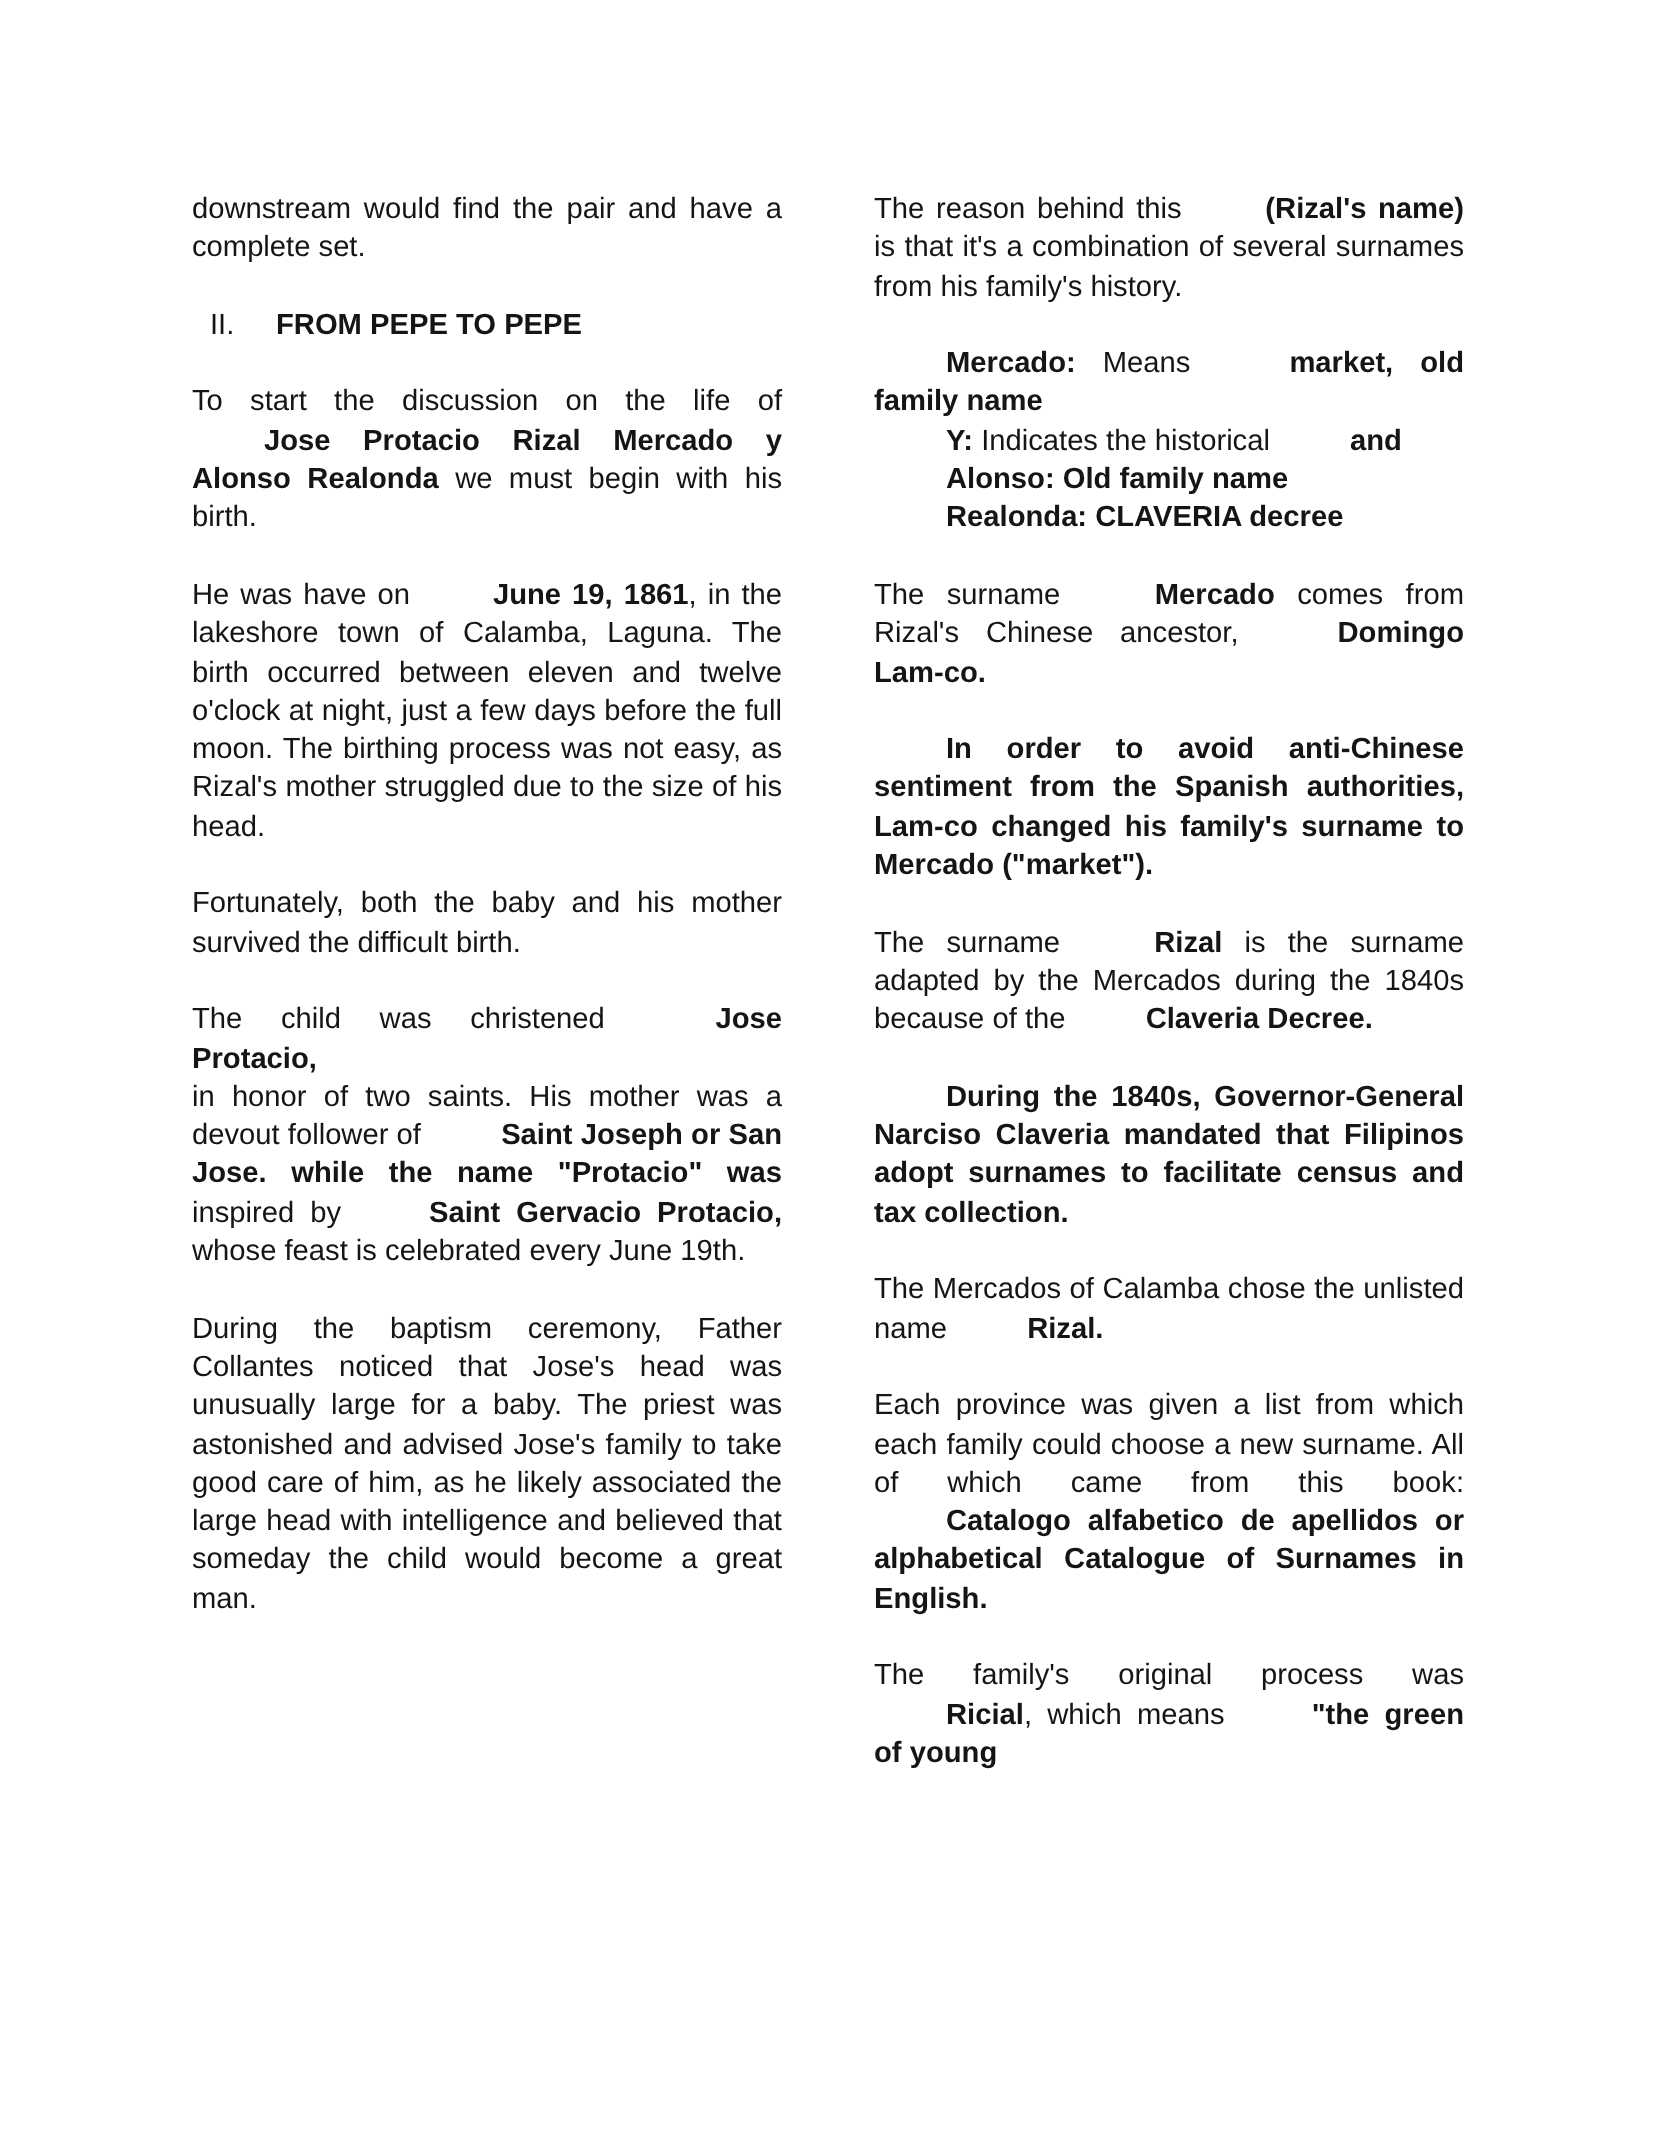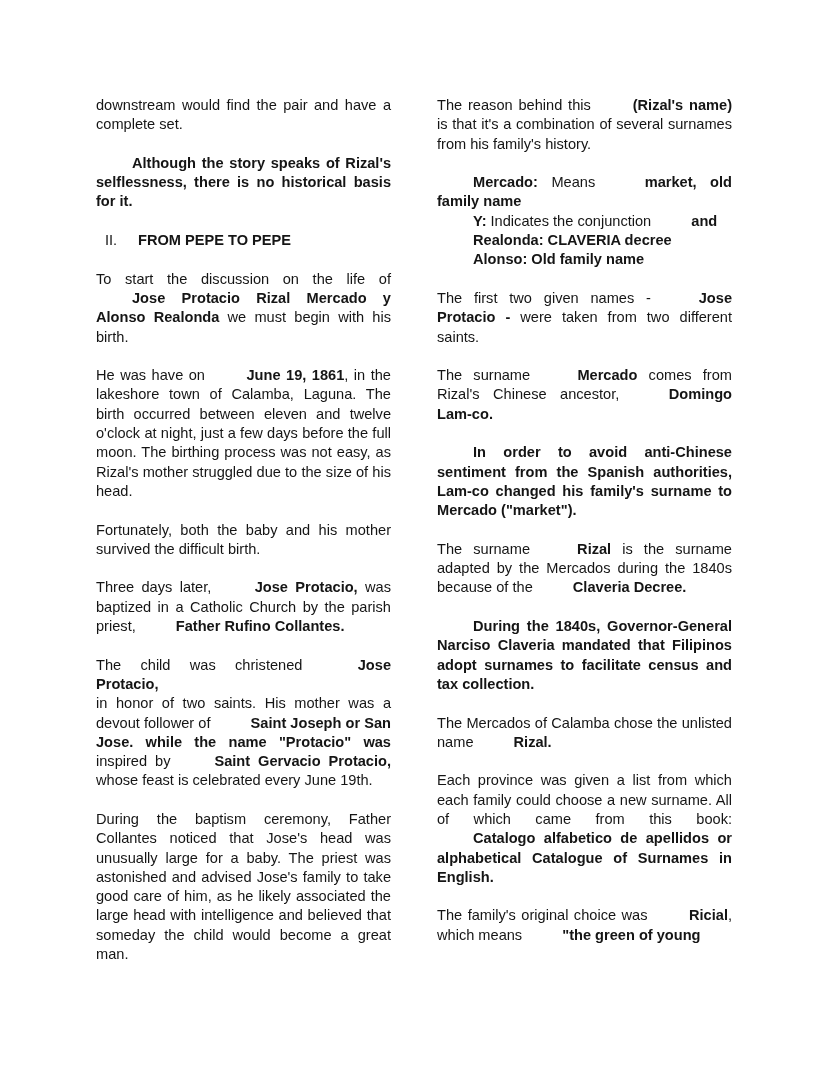--- a/index.html
+++ b/index.html
@@ -40,40 +40,37 @@
   .h-text { font-weight: 700; }
   .lines p { margin: 0; text-align: justify; }
 </style>
 </head>
 <body>
 
 <div class="page">
   <div class="content">
     <div class="column">
         <p class="block para"><span>downstream would find the pair and have a complete set.</span></p>
-        <p class="block para"><span class="bold">Although the story speaks of Rizal's selflessness, there is no historical basis for it.</span></p>
         <p class="block heading"><span class="h-num">II.</span><span class="h-text">FROM PEPE TO PEPE</span></p>
         <p class="block para"><span>To start the discussion on the life of </span><span class="bold">Jose Protacio Rizal Mercado y Alonso Realonda</span><span> we must begin with his birth.</span></p>
         <p class="block para"><span>He was have on </span><span class="bold">June 19, 1861</span><span>, in the lakeshore town of Calamba, Laguna. The birth occurred between eleven and twelve o'clock at night, just a few days before the full moon. The birthing process was not easy, as Rizal's mother struggled due to the size of his head.</span></p>
         <p class="block para"><span>Fortunately, both the baby and his mother survived the difficult birth.</span></p>
-        <p class="block para"><span>Three days later, </span><span class="bold">Jose Protacio,</span><span> was baptized in a Catholic Church by the parish priest, </span><span class="bold">Father Rufino Collantes.</span></p>
         <p class="block para"><span>The child was christened </span><span class="bold">Jose Protacio,</span><br><span>in honor of two saints. His mother was a devout follower of </span><span class="bold">Saint Joseph or San Jose. while the name "Protacio" was</span><span> inspired by </span><span class="bold">Saint Gervacio Protacio,</span><span> whose feast is celebrated every June 19th.</span></p>
         <p class="block para"><span>During the baptism ceremony, Father Collantes noticed that Jose's head was unusually large for a baby. The priest was astonished and advised Jose's family to take good care of him, as he likely associated the large head with intelligence and believed that someday the child would become a great man.</span></p>
       </div>
     <div class="column">
         <p class="block para"><span>The reason behind this </span><span class="bold">(Rizal's name)</span><span> is that it's a combination of several surnames from his family's history.</span></p>
         <div class="block lines">
           <p><span class="bold">Mercado:</span><span> Means </span><span class="bold">market, old family name</span></p>
-          <p><span class="bold">Y:</span><span> Indicates the conjunction </span><span class="bold">and</span></p>
+          <p><span class="bold">Y:</span><span> Indicates the historical </span><span class="bold">and</span></p>
+          <p><span class="bold">Alonso: Old family name</span></p>
           <p><span class="bold">Realonda: CLAVERIA decree</span></p>
-          <p><span class="bold">Alonso: Old family name</span></p>
         </div>
-        <p class="block para"><span>The first two given names - </span><span class="bold">Jose Protacio -</span><span> were taken from two different saints.</span></p>
         <p class="block para"><span>The surname </span><span class="bold">Mercado</span><span> comes from Rizal's Chinese ancestor, </span><span class="bold">Domingo Lam-co.</span></p>
         <p class="block para"><span class="bold">In order to avoid anti-Chinese sentiment from the Spanish authorities, Lam-co changed his family's surname to Mercado ("market").</span></p>
         <p class="block para"><span>The surname </span><span class="bold">Rizal</span><span> is the surname adapted by the Mercados during the 1840s because of the </span><span class="bold">Claveria Decree.</span></p>
         <p class="block para"><span class="bold">During the 1840s, Governor-General Narciso Claveria mandated that Filipinos adopt surnames to facilitate census and tax collection.</span></p>
         <p class="block para"><span>The Mercados of Calamba chose the unlisted name </span><span class="bold">Rizal.</span></p>
         <p class="block para"><span>Each province was given a list from which each family could choose a new surname. All of which came from this book: </span><span class="bold">Catalogo alfabetico de apellidos or alphabetical Catalogue of Surnames in English.</span></p>
-        <p class="block para"><span>The family's original choice was </span><span class="bold">Ricial</span><span>, which means </span><span class="bold">"the green of young</span></p>
+        <p class="block para"><span>The family's original process was </span><span class="bold">Ricial</span><span>, which means </span><span class="bold">"the green of young</span></p>
       </div>
   </div>
 </div>
 
 </body></html>

